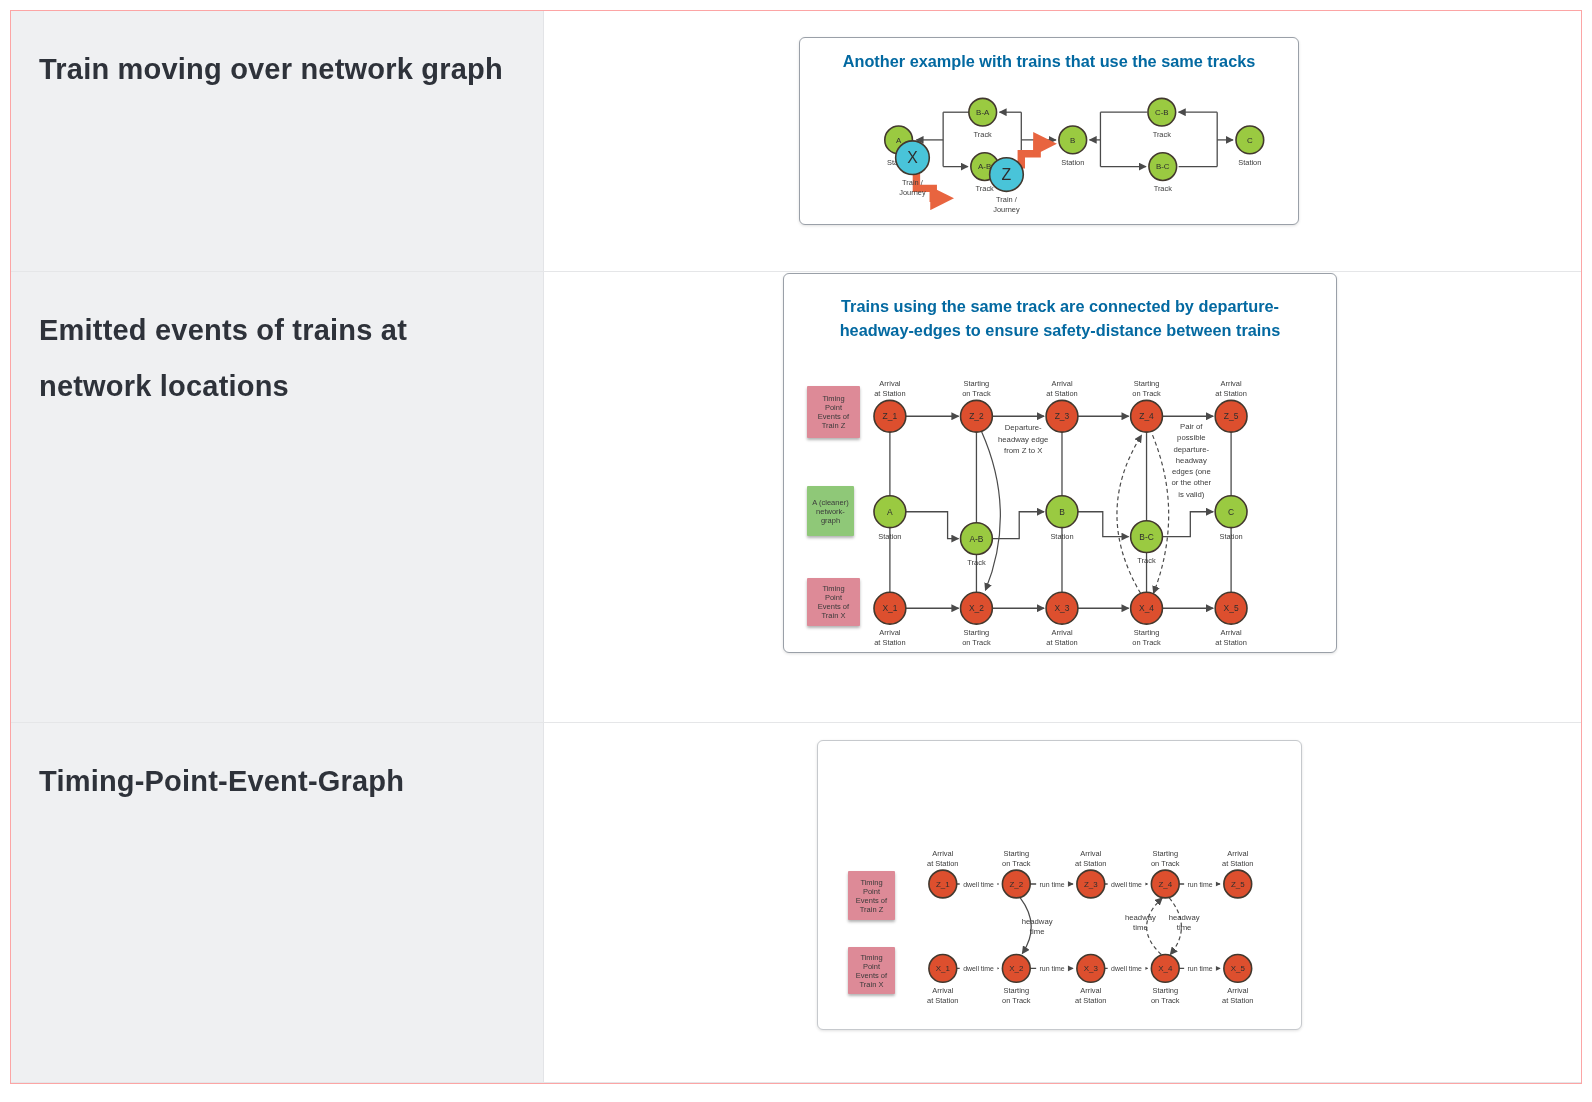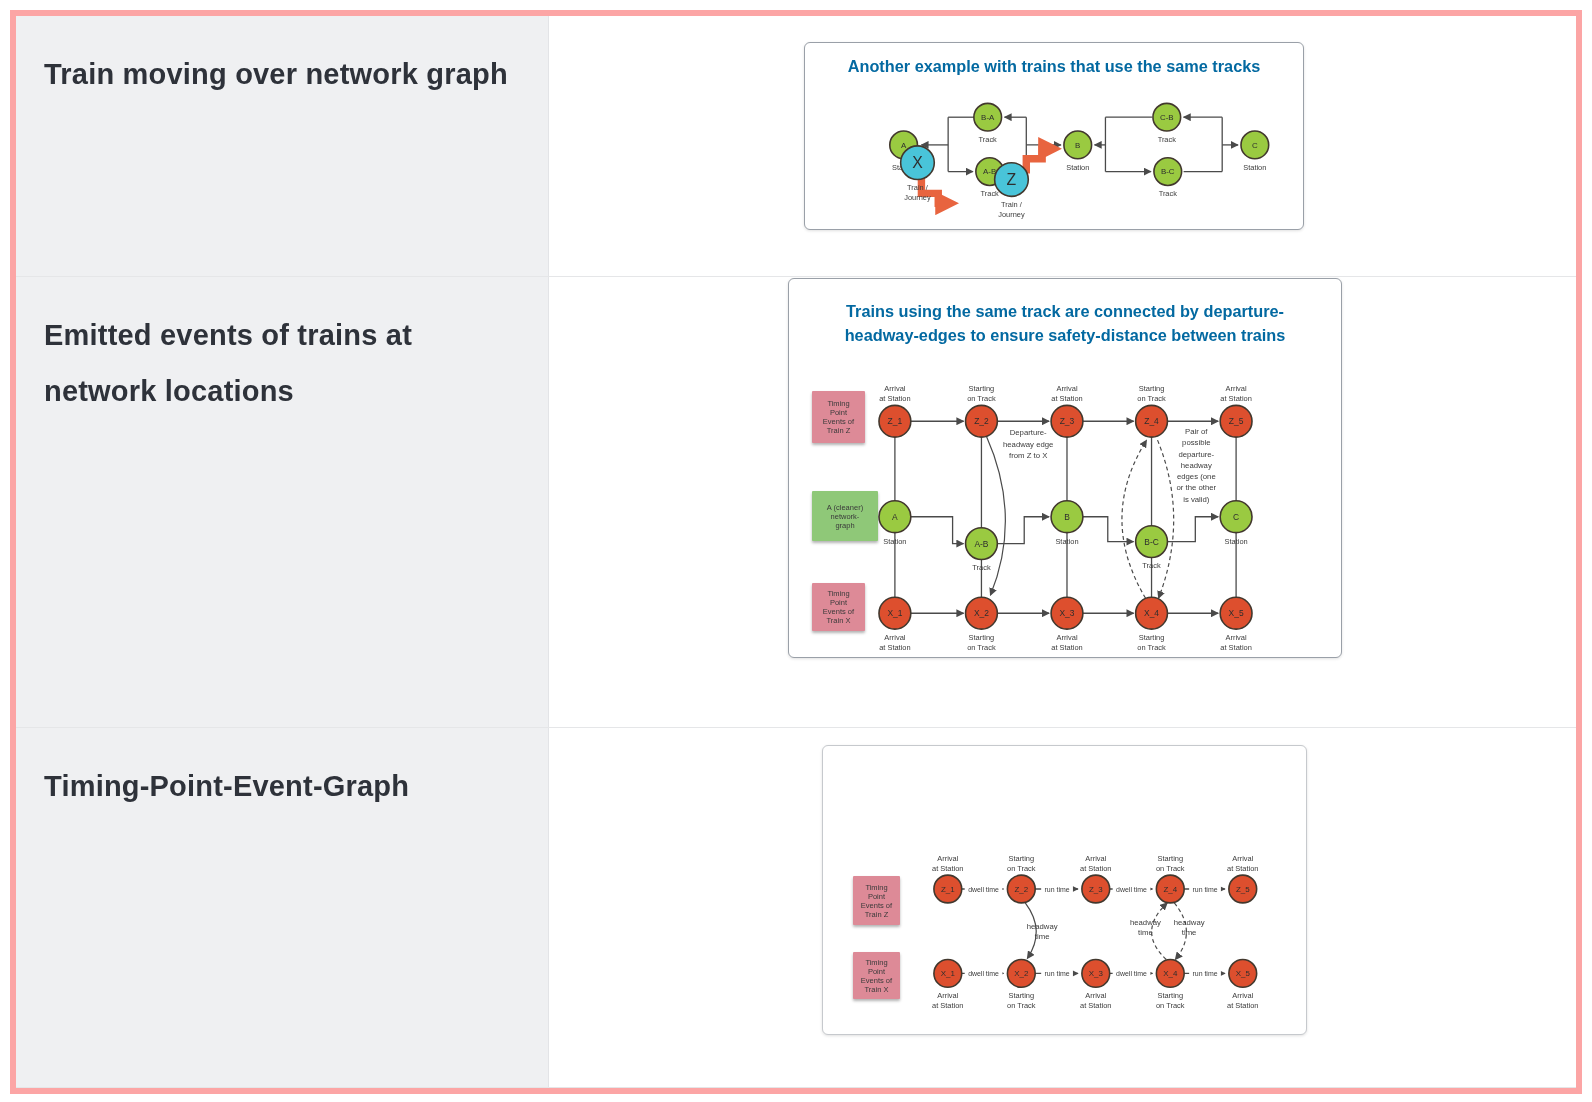--- a/index.html
+++ b/index.html
@@ -1,18 +1,18 @@
 <!DOCTYPE html>
 <html><head>
 <meta charset="utf-8">
 <style>
   * { box-sizing: border-box; }
   html,body { margin:0; padding:0; background:#ffffff; font-family:"Liberation Sans",sans-serif; }
   .page { width:1592px; height:1102px; background:#ffffff; }
-  .table { margin:10px; width:1572px; border:6px solid #fca5a5; }
+  .table { margin:10px; width:1572px; border:1px solid #fca5a5; }
   .row { display:flex; border-bottom:1px solid #e5e6e8; background:#ffffff; }
   .row1 { height:261px; }
   .row2 { height:451px; }
   .row3 { height:360px; }
   .cell-left { width:533px; flex:0 0 533px; background:#eff0f2; border-right:1px solid #e3e4e7; padding:30px 30px 0 28px; }
   .cell-left h2 { margin:0; font-size:29px; line-height:56px; font-weight:700; color:#2e323a; letter-spacing:.2px; }
   .cell-right { position:relative; flex:1 1 auto; background:#ffffff; overflow:hidden; }
   .card { position:absolute; background:#ffffff; border:1px solid #9aa0a8; border-radius:6px; box-shadow:0 1px 3px rgba(0,0,0,.12); }
   .card.c1 { left:255px; top:26px; width:500px; height:188px; }
   .card.c2 { left:239px; top:1px; width:554px; height:380px; }
@@ -181,21 +181,21 @@
               <circle cx="449" cy="336" r="16" fill="#dd4f2e" stroke="#42382e" stroke-width="1.6"></circle>
               <text x="449" y="339.06" font-size="8.5" fill="#2e2e2e" text-anchor="middle">X_5</text>
               <text x="449" y="363" font-size="7.5" fill="#3c3c3c" text-anchor="middle"><tspan x="449" dy="0">Arrival</tspan><tspan x="449" dy="10">at Station</tspan></text>
               <text x="240" y="157" font-size="7.8" fill="#3c3c3c" text-anchor="middle"><tspan x="240" dy="0">Departure-</tspan><tspan x="240" dy="11.5">headway edge</tspan><tspan x="240" dy="11.5">from Z to X</tspan></text>
               <text x="409" y="156" font-size="7.8" fill="#3c3c3c" text-anchor="middle"><tspan x="409" dy="0">Pair of</tspan><tspan x="409" dy="11.3">possible</tspan><tspan x="409" dy="11.3">departure-</tspan><tspan x="409" dy="11.3">headway</tspan><tspan x="409" dy="11.3">edges (one</tspan><tspan x="409" dy="11.3">or the other</tspan><tspan x="409" dy="11.3">is valid)</tspan></text>
             </svg>
         <div class="sticky pink" style="left: 23px; top: 112px; width: 53px; height: 52px;">Timing
 Point
 Events of
 Train Z</div>
-            <div class="sticky green" style="left: 23px; top: 212px; width: 66px; height: 50px;">A (cleaner)
+            <div class="sticky green" style="left: 23px; top: 212px; width: 47px; height: 50px;">A (cleaner)
 network-
 graph</div>
             <div class="sticky pink" style="left: 23px; top: 304px; width: 53px; height: 48px;">Timing
 Point
 Events of
 Train X</div>
           </div>
       </div>
     </div>
 

